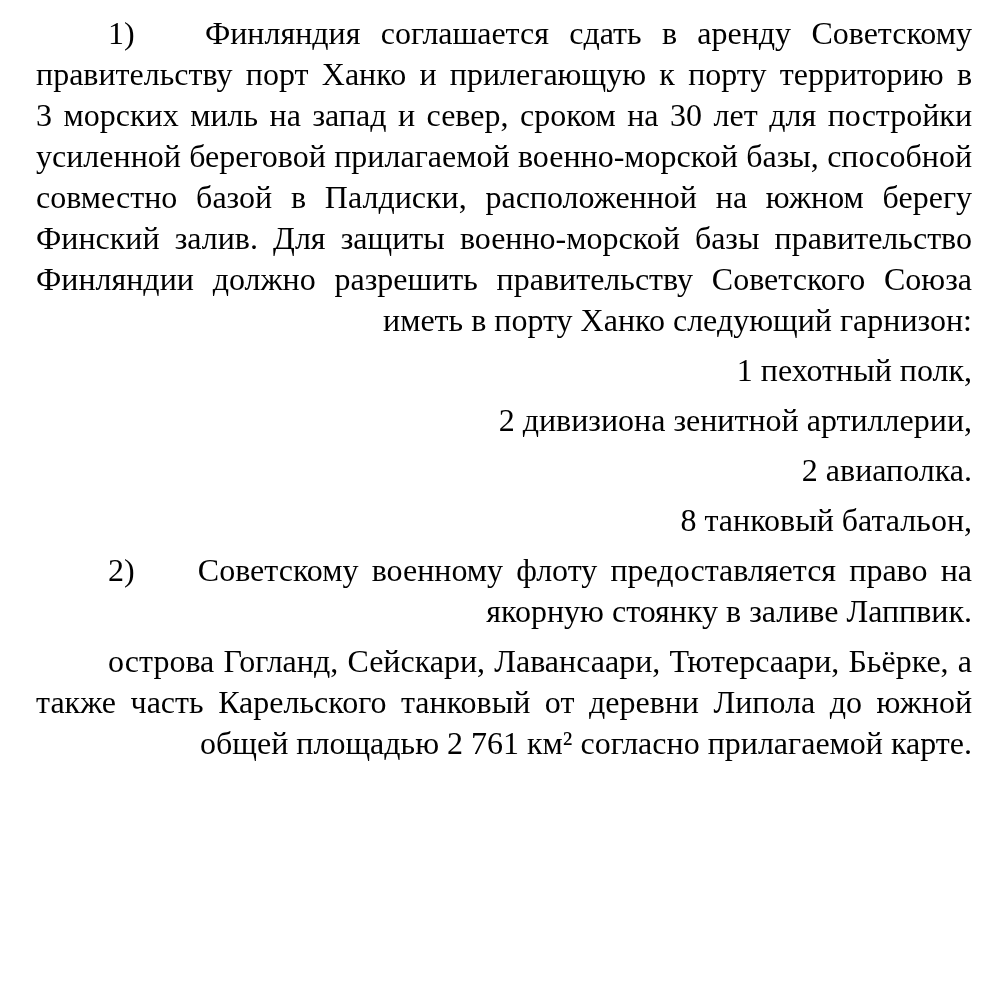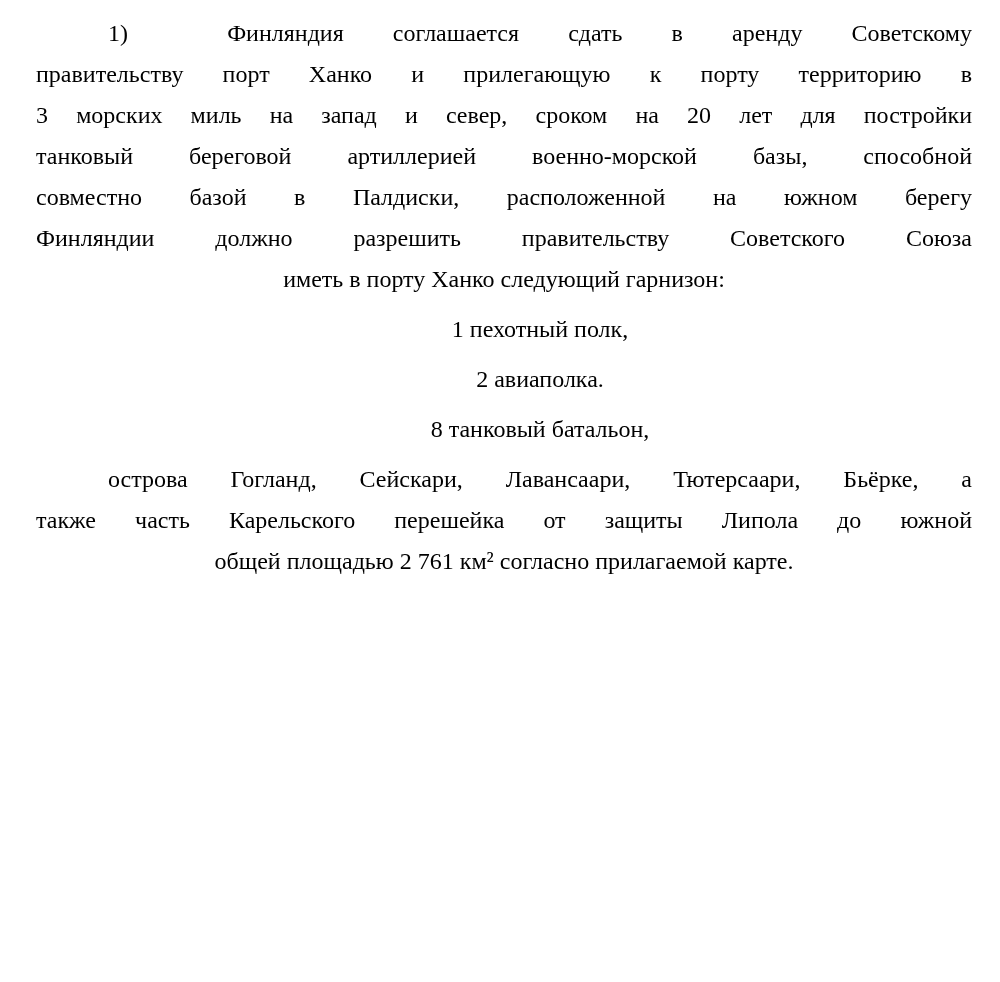--- a/index.html
+++ b/index.html
@@ -12,28 +12,28 @@
     height: 982px;
     overflow: hidden;
   }
   .page {
     box-sizing: border-box;
     width: 1000px;
     height: 982px;
     padding: 13px 28px 0 36px;
     color: #000000;
     font-family: "Liberation Serif", "DejaVu Serif", serif;
-    font-size: 24px;
+    font-size: 32px;
     line-height: 41px;
   }
   .para {
     margin: 0 0 9px 0;
   }
   .line {
-    text-align: center;
+    text-align: right;
   }
   .line.just {
     text-align: justify;
     text-align-last: justify;
   }
   .line.indent {
     padding-left: 72px;
   }
   .num {
     display: inline;
@@ -44,38 +44,46 @@
   }
 </style>
 </head>
 <body>
 
 <div class="page">
 
   <div class="para">
     <div class="line just indent"><span class="num">1)</span><span class="numgap"></span> <span>Финляндия соглашается сдать в аренду Советскому</span></div>
     <div class="line just">правительству порт Ханко и прилегающую к порту территорию в</div>
-    <div class="line just">3 морских миль на запад и север, сроком на 20 лет для постройки</div>
-    <div class="line just">танковый береговой артиллерией военно-морской базы, способной</div>
+    <div class="line just">3 морских миль на запад и север, сроком на 30 лет для постройки</div>
+    <div class="line just">усиленной береговой прилагаемой военно-морской базы, способной</div>
     <div class="line just">совместно базой в Палдиски, расположенной на южном берегу</div>
+    <div class="line just">Финский залив. Для защиты военно-морской базы правительство</div>
     <div class="line just">Финляндии должно разрешить правительству Советского Союза</div>
     <div class="line">иметь в порту Ханко следующий гарнизон:</div>
   </div>
 
   <div class="para">
     <div class="line indent">1 пехотный полк,</div>
   </div>
   <div class="para">
+    <div class="line indent">2 дивизиона зенитной артиллерии,</div>
+  </div>
+  <div class="para">
     <div class="line indent">2 авиаполка.</div>
   </div>
   <div class="para">
     <div class="line indent">8 танковый батальон,</div>
   </div>
 
+  <div class="para">
+    <div class="line just indent"><span class="num">2)</span><span class="numgap"></span> <span>Советскому военному флоту предоставляется право на</span></div>
+    <div class="line">якорную стоянку в заливе Лаппвик.</div>
+  </div>
 
 
   <div class="para">
     <div class="line just indent">острова Гогланд, Сейскари, Лавансаари, Тютерсаари, Бьёрке, а</div>
-    <div class="line just">также часть Карельского перешейка от защиты Липола до южной</div>
+    <div class="line just">также часть Карельского танковый от деревни Липола до южной</div>
     <div class="line">общей площадью 2 761 км² согласно прилагаемой карте.</div>
   </div>
 
 </div>
 
 </body></html>

